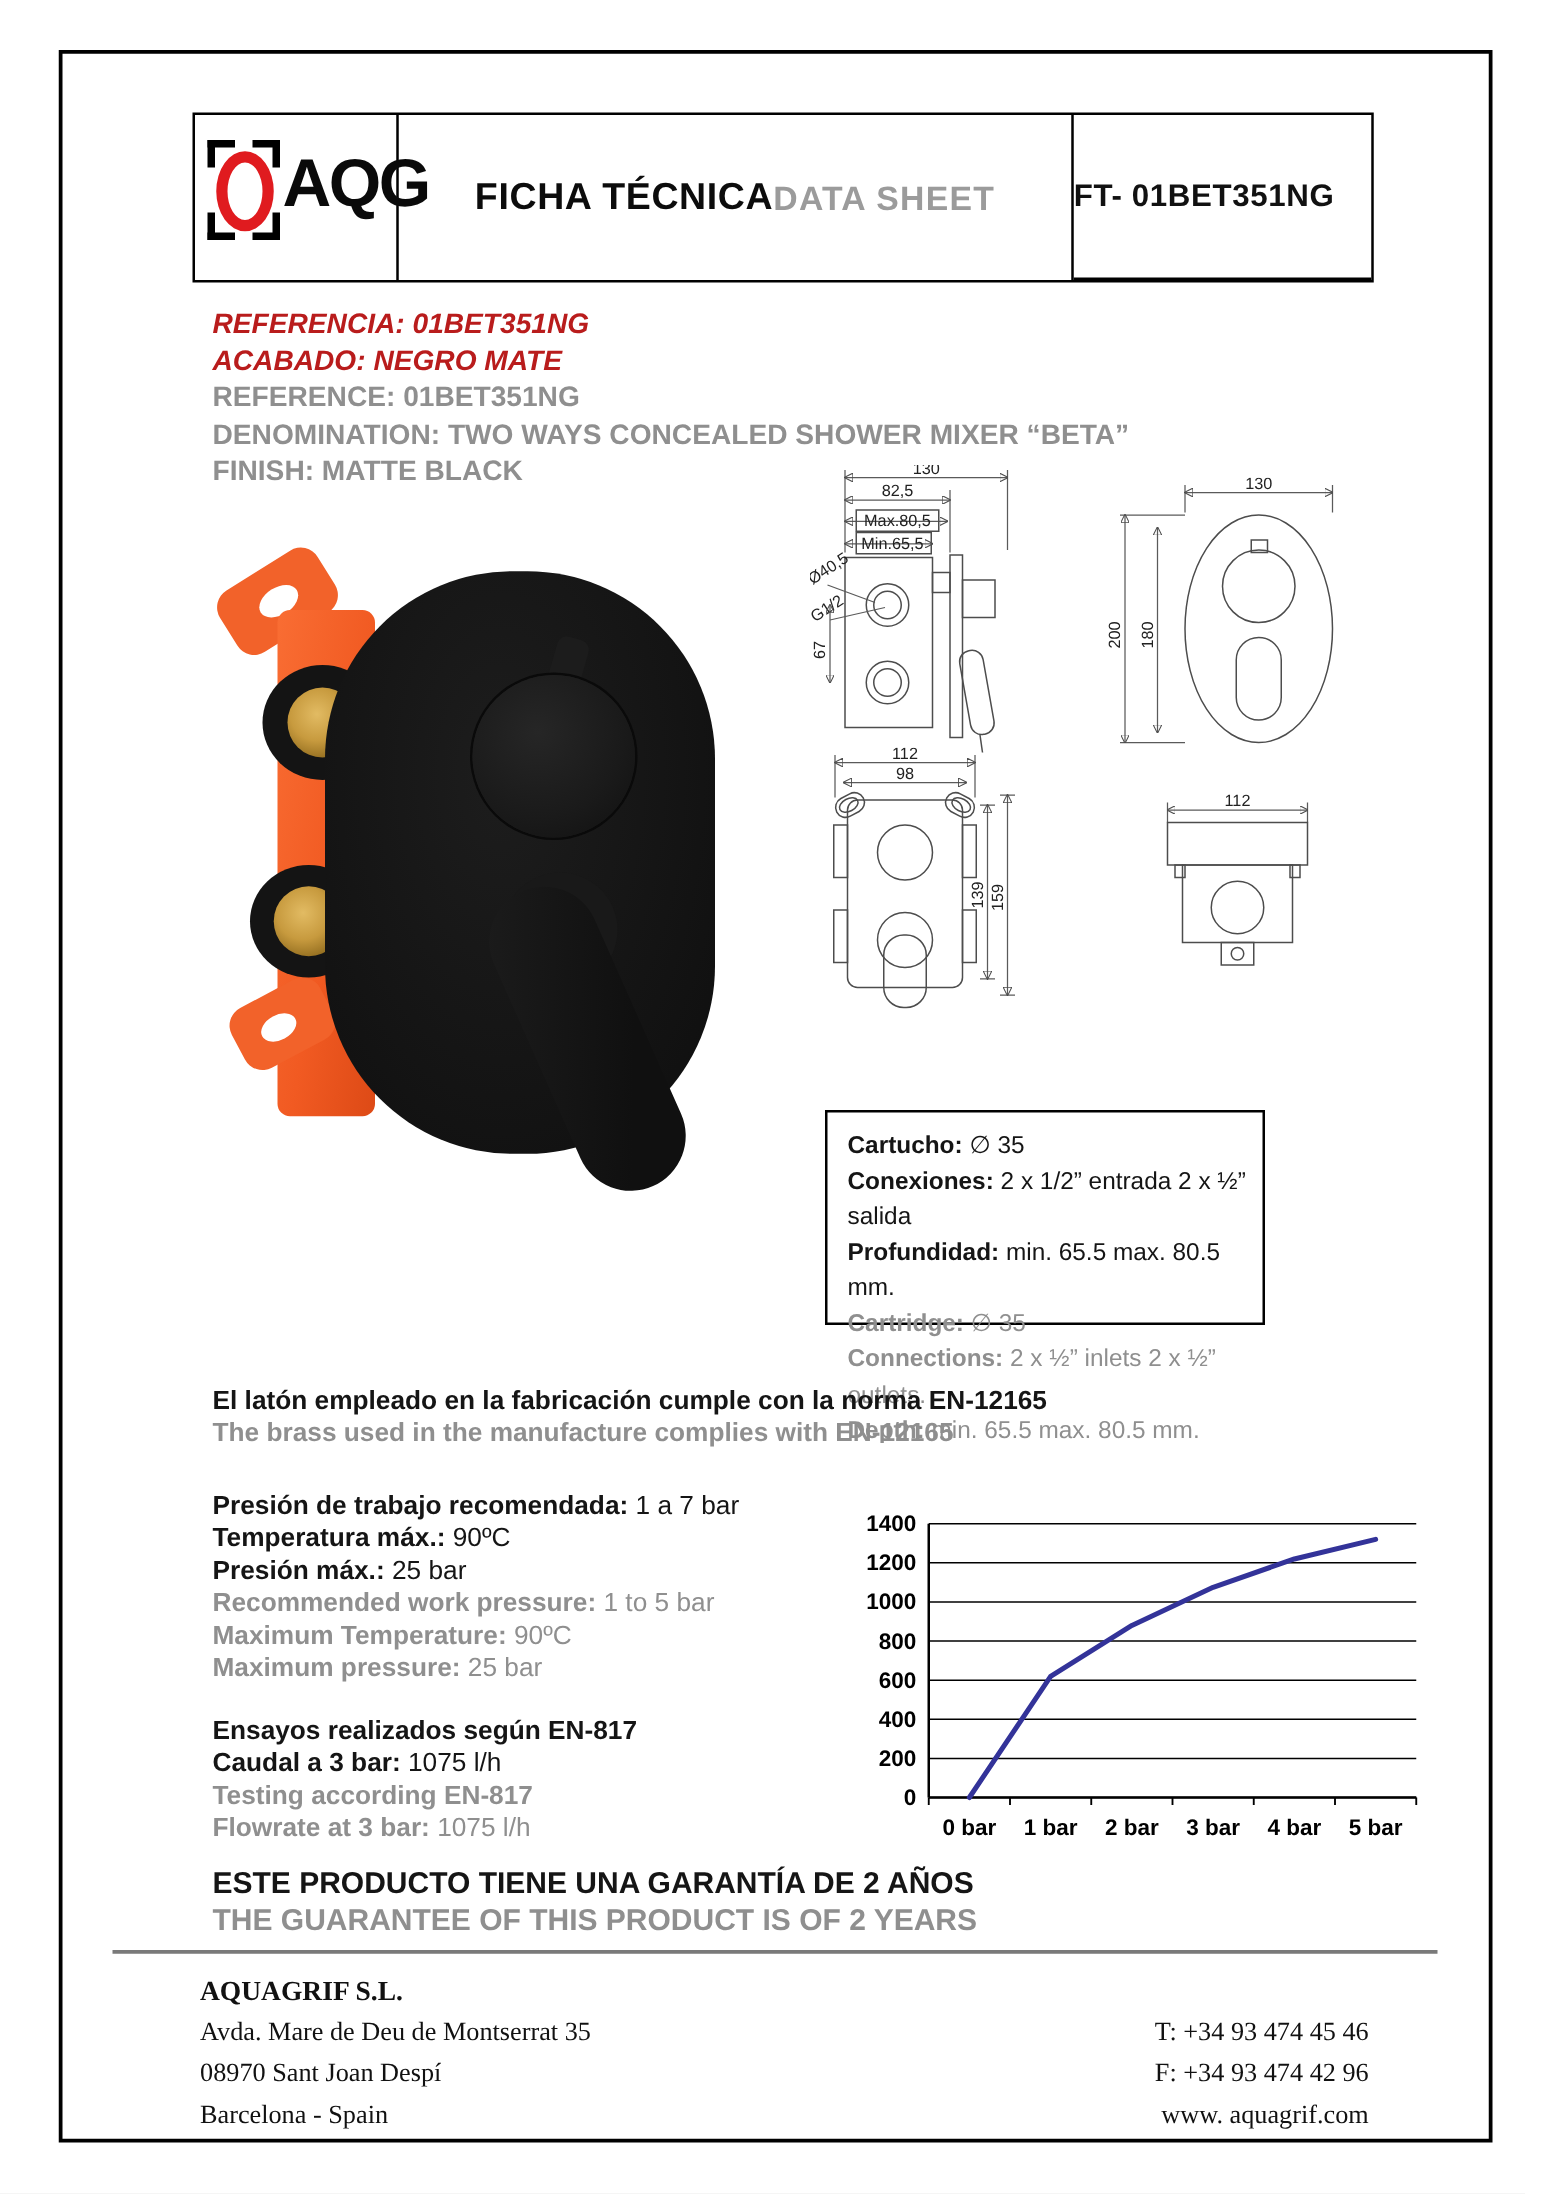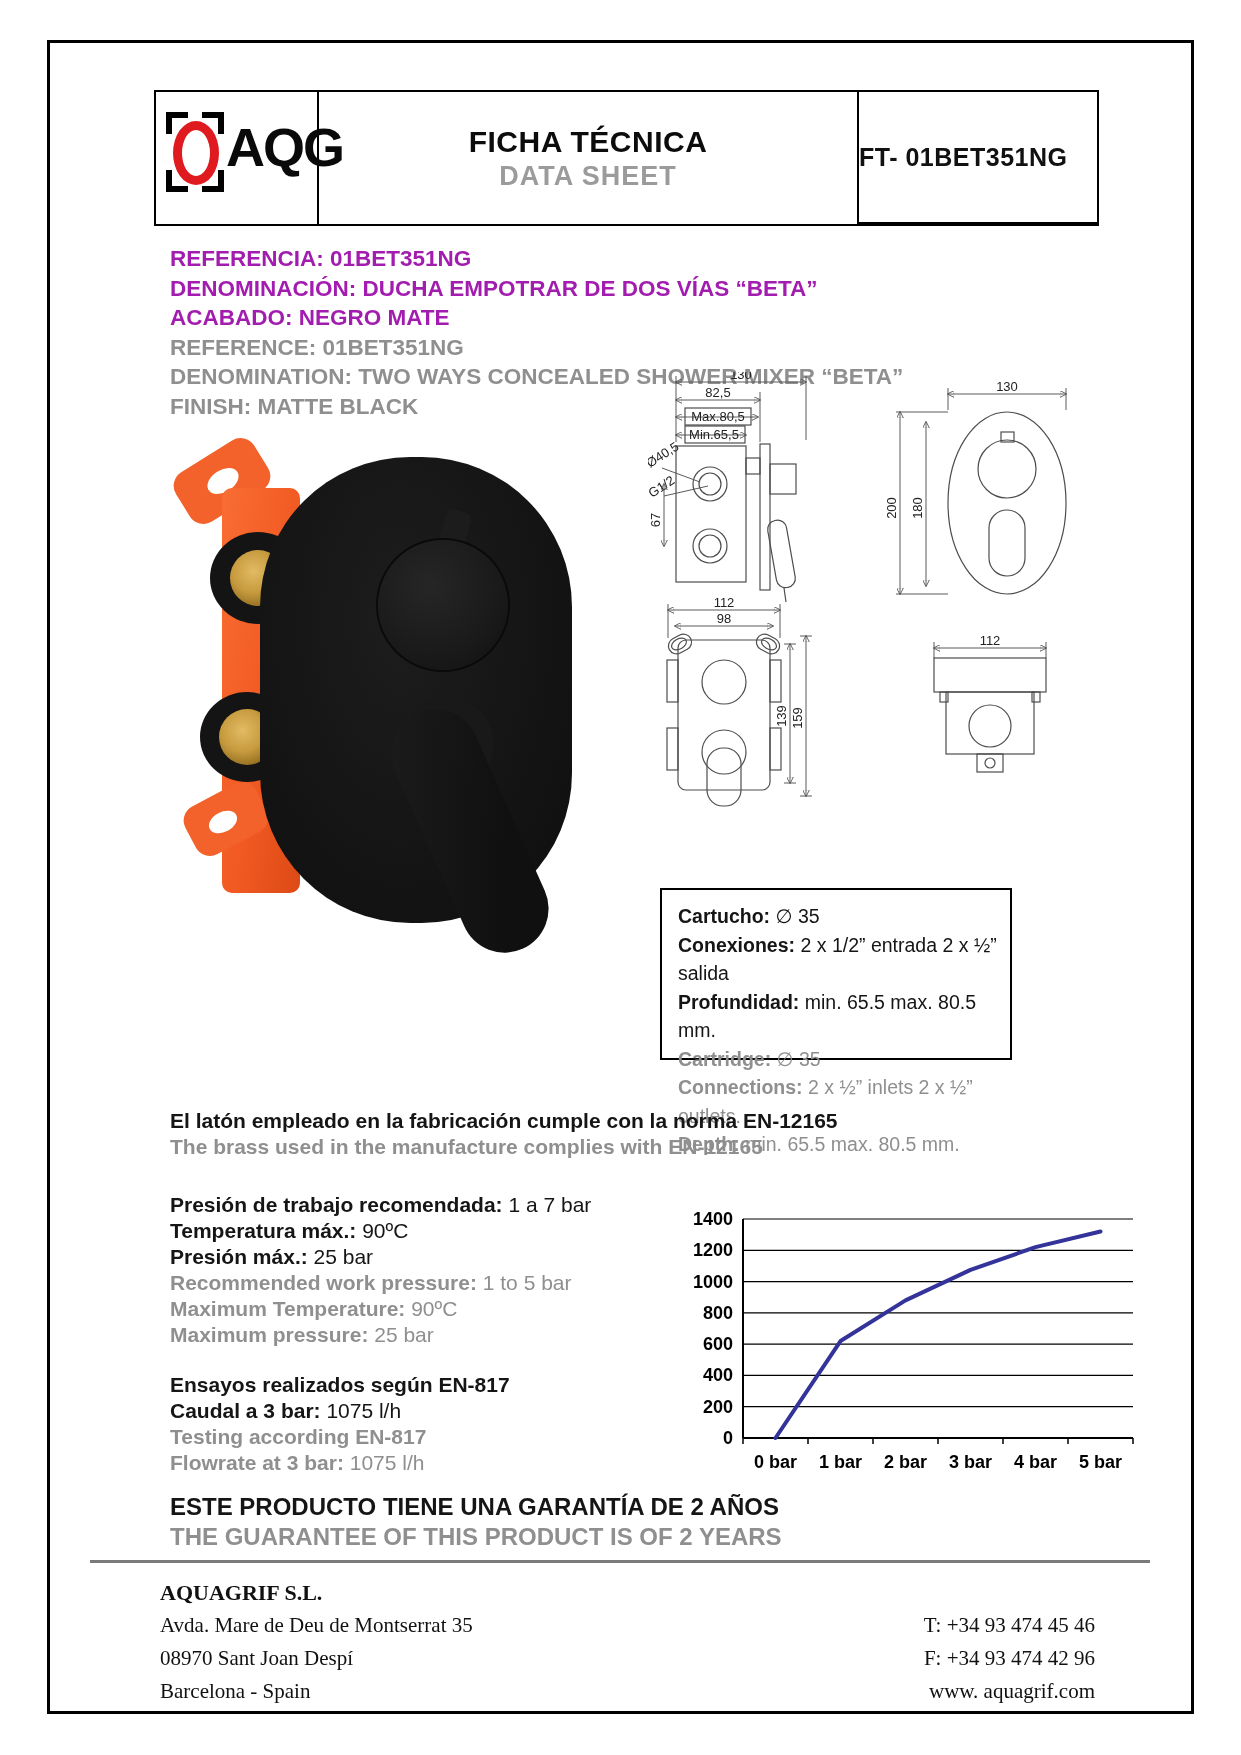--- a/index.html
+++ b/index.html
@@ -5,21 +5,21 @@
   html,body{margin:0;padding:0;background:#e8e8e8;}
   .page{position:relative;width:1241px;height:1755px;background:#ffffff;overflow:hidden;
         font-family:"Liberation Sans",sans-serif;color:#111;}
   .abs{position:absolute;}
   .sheet-border{left:47px;top:40px;width:1141px;height:1668px;border:3px solid #000;}
 
   
   .hdr{left:154px;top:90px;width:941px;height:132px;border:2px solid #000;display:flex;}
   .hdr-cell{height:100%;box-sizing:border-box;}
   .hdr-logo{width:163px;border-right:2px solid #000;position:relative;}
-  .hdr-title{width:540px;border-right:2px solid #000;display:flex;flex-direction:column;
+  .hdr-title{width:540px;border-right:2px solid #000;display:flex;flex-direction:row;
              align-items:center;justify-content:center;text-align:center;}
   .hdr-right{flex:1;display:flex;flex-direction:column;}
   .hdr-code{flex:1;display:flex;align-items:center;
             font-weight:bold;font-size:25px;letter-spacing:0.5px;border-bottom:2px solid #000;}
   .hdr-meta{height:52px;padding:5px 0 0 12px;font-size:16.5px;line-height:21px;}
   .t1{font-weight:bold;font-size:30px;letter-spacing:0.5px;color:#0c0c0c;}
   .t2{font-weight:bold;font-size:27px;letter-spacing:1px;color:#9b9b9b;margin-top:2px;}
 
   
   .logo-mark{position:absolute;left:10px;top:20px;width:58px;height:80px;}
@@ -27,21 +27,21 @@
   .lb.tl{left:0;top:0;border-top-width:6px;border-left-width:6px;}
   .lb.tr{right:0;top:0;border-top-width:6px;border-right-width:6px;}
   .lb.bl{left:0;bottom:0;border-bottom-width:6px;border-left-width:6px;}
   .lb.br{right:0;bottom:0;border-bottom-width:6px;border-right-width:6px;}
   .lring{position:absolute;left:7px;top:9px;width:28px;height:46px;border:9px solid #e01b1f;border-radius:50%;}
   .logo-text{position:absolute;left:70px;top:24px;font-weight:bold;font-size:54px;
              letter-spacing:-2px;color:#0a0a0a;}
 
   
   .pinfo{left:170px;top:244px;width:800px;font-weight:bold;font-size:22.5px;line-height:29.5px;}
-  .pinfo .es{color:#a21caf;}
+  .pinfo .es{color:#b91c1c;font-style:italic;}
   .pinfo .en{color:#8f8f8f;}
 
   
   .photo{left:170px;top:440px;width:420px;height:535px;}
   .o-slab{position:absolute;left:52px;top:48px;width:78px;height:405px;border-radius:10px;
           background:linear-gradient(100deg,#f96d33 0%,#f15a22 55%,#dd4a16 100%);}
   .o-tab{position:absolute;background:#f2622a;border-radius:16px;}
   .o-tab.top{left:6px;top:12px;width:92px;height:58px;transform:rotate(-32deg);}
   .o-tab.bot{left:16px;top:352px;width:80px;height:54px;transform:rotate(-28deg);}
   .o-hole{position:absolute;background:#fff;border-radius:50%;}
@@ -121,21 +121,20 @@
       <div class="t1">FICHA TÉCNICA</div>
       <div class="t2">DATA SHEET</div>
     </div>
     <div class="hdr-cell hdr-right">
       <div class="hdr-code">FT- 01BET351NG</div>
     </div>
   </div>
 
   <div class="abs pinfo">
     <div class="es">REFERENCIA: 01BET351NG</div>
-    <div class="es">DENOMINACIÓN: DUCHA EMPOTRAR DE DOS VÍAS “BETA”</div>
     <div class="es">ACABADO: NEGRO MATE</div>
     <div class="en">REFERENCE: 01BET351NG</div>
     <div class="en">DENOMINATION: TWO WAYS CONCEALED SHOWER MIXER “BETA”</div>
     <div class="en">FINISH: MATTE BLACK</div>
   </div>
 
   <div class="abs photo">
     <div class="o-tab top"></div>
     <div class="o-hole top"></div>
     <div class="o-slab"></div>

